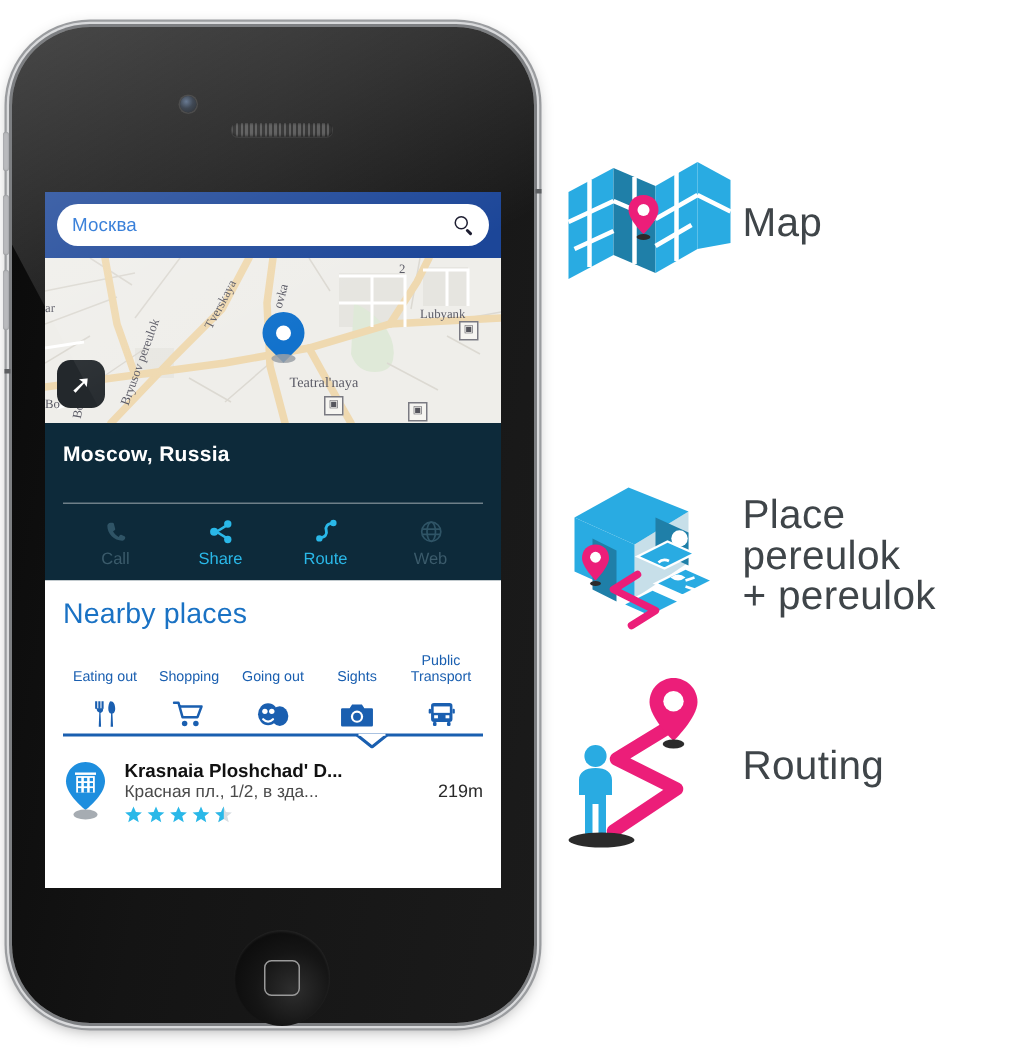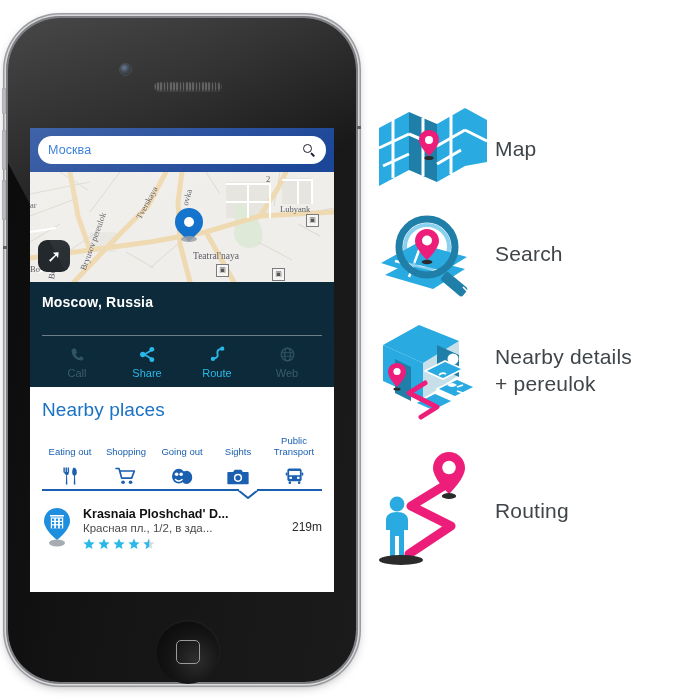--- a/index.html
+++ b/index.html
@@ -102,21 +102,21 @@
   .rinfo{flex:1;min-width:0;}
   .rtitle{font-size:12.5px;font-weight:bold;color:#111;white-space:nowrap;overflow:hidden;}
   .raddr{font-size:11.5px;color:#4a4a4a;white-space:nowrap;overflow:hidden;margin-top:1px;}
   .stars{margin-top:2px;height:11px;}
   .rdist{font-size:12px;color:#2a2a2a;margin-left:8px;flex:none;}
 
   
   .legend{position:absolute;left:370px;top:0;width:304px;height:700px;}
   .lrow{position:absolute;display:flex;align-items:center;}
   .lrow .lic{width:125px;flex:none;display:flex;align-items:center;justify-content:center;}
-  .lrow .ltx{font-size:21px;color:#3f4549;line-height:27px;letter-spacing:.2px;}
+  .lrow .ltx{font-size:27px;color:#3f4549;line-height:27px;letter-spacing:.2px;}
   .r-map{left:0;top:100px;}
   .r-search{left:0;top:205px;}
   .r-place{left:0;top:315px;}
   .r-route{left:0;top:450px;}
 </style>
 </head>
 <body>
 
 <div class="phone">
   <div class="side-btn sb1"></div>
@@ -394,45 +394,20 @@
         <g>
           <path d="M54 30 C48 30 44 34.4 44 40 c0 6.6 10 16 10 16 s10-9.4 10-16 C64 34.4 60 30 54 30z" fill="#ec1e79"></path>
           <circle cx="54" cy="40" r="4" fill="#ffffff"></circle>
           <ellipse cx="54" cy="58" rx="4.6" ry="2" fill="#2b2b2b"></ellipse>
         </g>
       </svg>
     </div>
     <div class="ltx">Map</div>
   </div>
 
-  <div class="lrow r-search">
-    <div class="lic">
-      <svg width="116" height="96" viewBox="0 0 116 96">
-        <path d="M6 58 L42 38 L92 52 L56 74 Z" fill="#29abe2"></path>
-        <path d="M10 70 L44 52 L90 64 L58 84 Z" fill="#29abe2"></path>
-        <g stroke="#ffffff" stroke-width="2.5" fill="none">
-            <path d="M20 56 L64 66 M46 40 L34 72"></path>
-          </g>
-        <g>
-          <rect x="72" y="66" width="28" height="11" rx="3" fill="#1f7fa8" transform="rotate(40 72 66)"></rect>
-          <g stroke="#ffffff" stroke-width="1.6">
-            <path d="M88 82 L93 87 M92 78 L97 83 M96 74 L101 79"></path>
-          </g>
-        </g>
-        <circle cx="52" cy="42" r="28" fill="none" stroke="#1f7fa8" stroke-width="7"></circle>
-        <circle cx="52" cy="42" r="22" fill="none" stroke="#29abe2" stroke-width="4" opacity=".55"></circle>
-        <g>
-          <path d="M52 24 C45.4 24 40 29.4 40 36 c0 7.8 12 19 12 19 s12-11.2 12-19 C64 29.4 58.6 24 52 24z" fill="#ec1e79"></path>
-          <circle cx="52" cy="35.5" r="5" fill="#ffffff"></circle>
-          <ellipse cx="52" cy="57" rx="5.4" ry="2.2" fill="#2b2b2b"></ellipse>
-        </g>
-      </svg>
-    </div>
-    <div class="ltx">Search</div>
-  </div>
 
   <div class="lrow r-place">
     <div class="lic">
       <svg width="116" height="110" viewBox="0 0 116 110">
         <path d="M8 30 L44 10 L84 26 L48 48 Z" fill="#29abe2"></path>
         <path d="M8 30 L48 48 L48 84 L8 66 Z" fill="#29abe2"></path>
         <path d="M48 48 L84 26 L84 60 L48 84 Z" fill="#1f7fa8" opacity=".25"></path>
         <path d="M20 44 L36 52 L36 86 L20 78 Z" fill="#1f7fa8"></path>
         <g fill="#1f7fa8">
           <path d="M62 30 L84 40 L84 62 L62 52 Z"></path>
@@ -453,21 +428,21 @@
         </g>
         <path d="M50 68 L34 78 L62 92 L46 102" fill="none" stroke="#ec1e79" stroke-width="5" stroke-linejoin="round" stroke-linecap="round"></path>
         <g>
           <path d="M22 48 C16.8 48 13 51.8 13 57 c0 6 9 15 9 15 s9-9 9-15 C31 51.8 27.2 48 22 48z" fill="#ec1e79"></path>
           <circle cx="22" cy="56.5" r="3.6" fill="#ffffff"></circle>
           <ellipse cx="22" cy="74" rx="3.6" ry="1.6" fill="#2b2b2b"></ellipse>
         </g>
       </svg>
     </div>
     <div class="ltx">
-      <div>Nearby details</div>
+      <div>Place pereulok</div>
       <div>+ pereulok</div>
     </div>
   </div>
 
   <div class="lrow r-route">
     <div class="lic">
       <svg width="116" height="120" viewBox="0 0 116 120">
         <path d="M72 34 L36 56 L76 76 L34 104" fill="none" stroke="#ec1e79" stroke-width="9" stroke-linecap="round" stroke-linejoin="round"></path>
         <g>
           <path d="M74 2 C65.2 2 58 9.2 58 18 c0 10.6 16 26 16 26 s16-15.4 16-26 C90 9.2 82.8 2 74 2z" fill="#ec1e79"></path>

